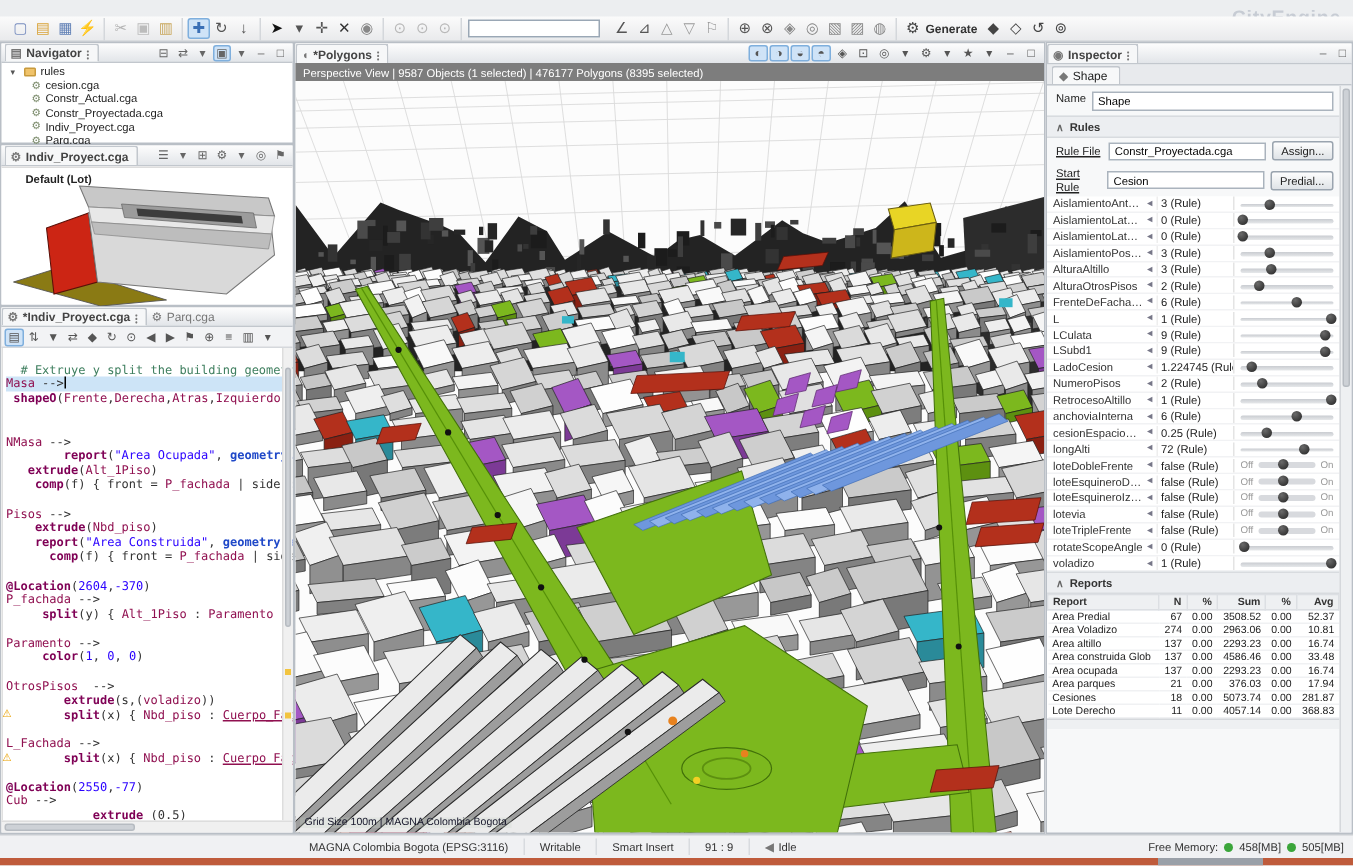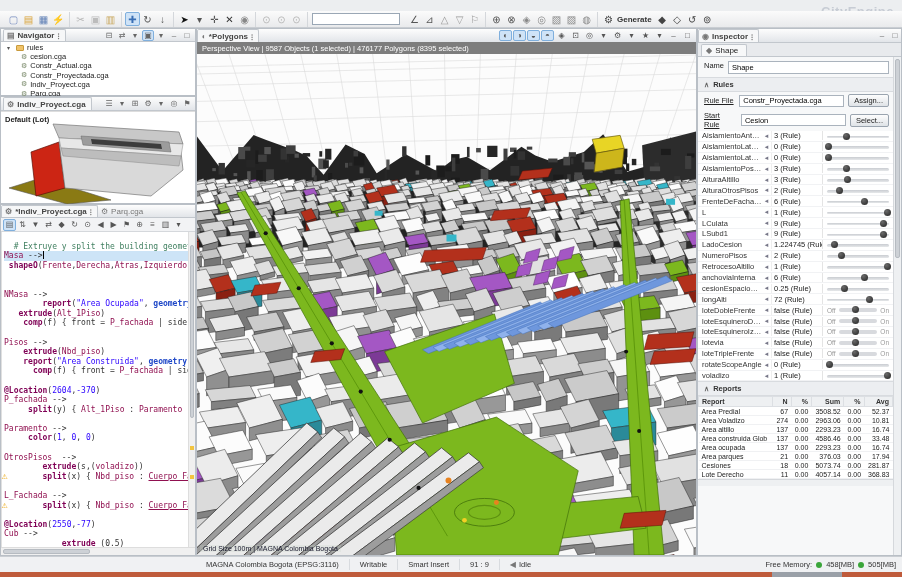--- a/index.html
+++ b/index.html
@@ -32,21 +32,21 @@
   .navigator .panelhead { height:13px; }
   .tree { padding:1px 0 0 6px; }
   .trow { display:flex; align-items:center; gap:3px; height:9.2px; font-size:7.5px; color:#222; cursor:default; }
   .texp { font-size:6px; color:#555; width:6px; }
   .folder { width:8px; height:6px; background:#f0c36a; border:1px solid #c89a3c; border-radius:1px; }
   .gear { font-size:7px; color:#7a8a6a; }
 
   .preview { position:absolute; left:0; top:96px; width:196px; height:108px; background:#fff; border:1px solid #b9bfc6; }
   .preview .panelhead { height:14px; }
   .pcanvas { position:relative; width:194px; height:92px; background:#fff; border-top:1px solid #ddd; }
-  .plabel { position:absolute; left:4px; top:3px; font-size:7.5px; font-weight:bold; color:#222; z-index:2; }
+  .plabel { position:absolute; left:16px; top:3px; font-size:7.5px; font-weight:bold; color:#222; z-index:2; }
 
   .editor { position:absolute; left:0; top:204px; width:196px; height:352px; background:#fff; border:1px solid #b9bfc6; display:flex; flex-direction:column; }
   .edtabs { height:13px; background:linear-gradient(#fdfdfd,#e2e5e9); border-bottom:1px solid #c2c7cd; display:flex; }
   .edicons { height:14px; background:#f2f3f5; border-bottom:1px solid #d5d8dc; display:flex; align-items:center; padding-left:2px; }
   .edicons .tic { width:13px; height:12px; font-size:8px; color:#555; }
   .codewrap { position:relative; flex:1; overflow:hidden; display:flex; background:#fff; }
   .gutter { width:10px; background:#f4f4f4; border-right:1px solid #e0e0e0; position:relative; }
   .code { flex:1; font-family:"DejaVu Sans Mono",monospace; font-size:8px; line-height:9.6px; white-space:pre; color:#333; padding-left:2px; position:relative; }
   .cl { height:9.6px; }
   .cl.hl { background:#cde4f7; }
@@ -1775,21 +1775,21 @@
         <span>Rules</span>
       </div>
       <div class="frow">
         <span class="flab">Rule File</span>
         <input readonly="" value="Constr_Proyectada.cga" style="">
         <span class="btn">Assign...</span>
       </div>
       <div class="frow">
         <span class="flab">Start Rule</span>
         <input readonly="" value="Cesion" style="">
-        <span class="btn">Select...</span>
+        <span class="btn">Predial...</span>
       </div>
       <div class="params" id="params">
           <div class="prow">
             <span class="pname">AislamientoAnterior</span>
             <span class="psrc">◄</span>
             <span class="pval">3 (Rule)</span>
             <span class="pslider">
               <span class="ptrack"></span>
               <span class="pknob" style="left: calc(30% - 3px);"></span>
             </span>

